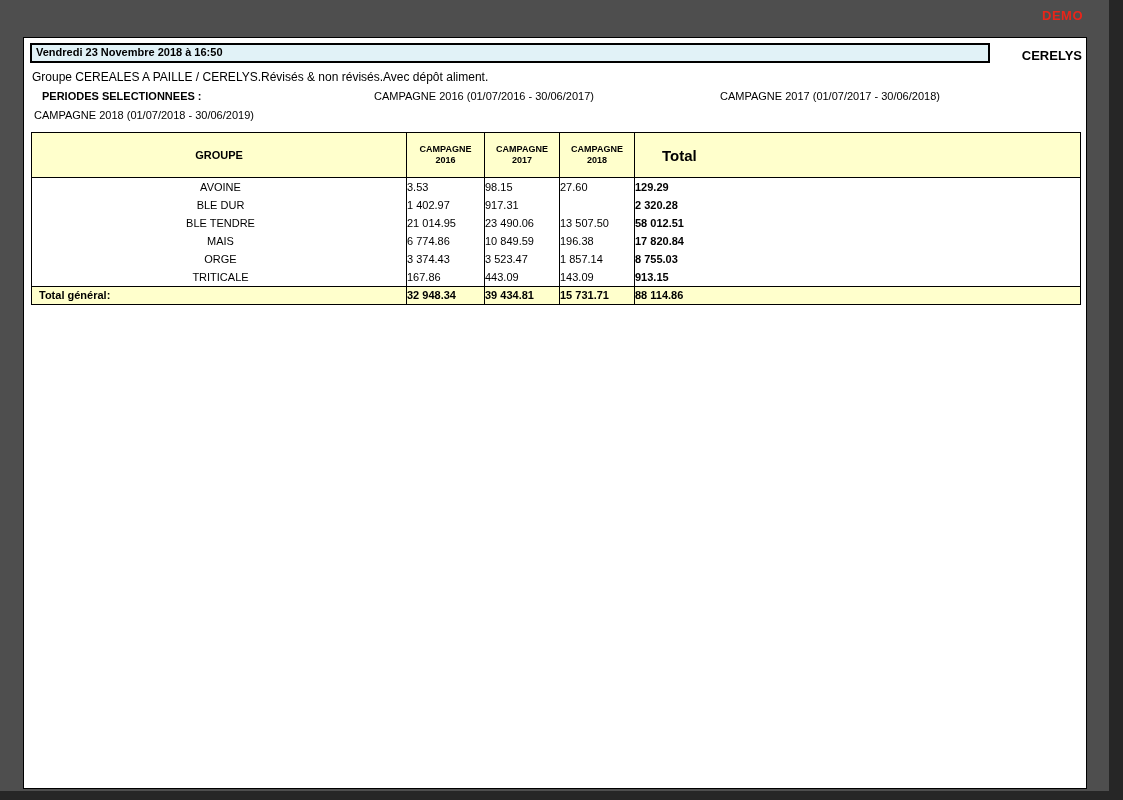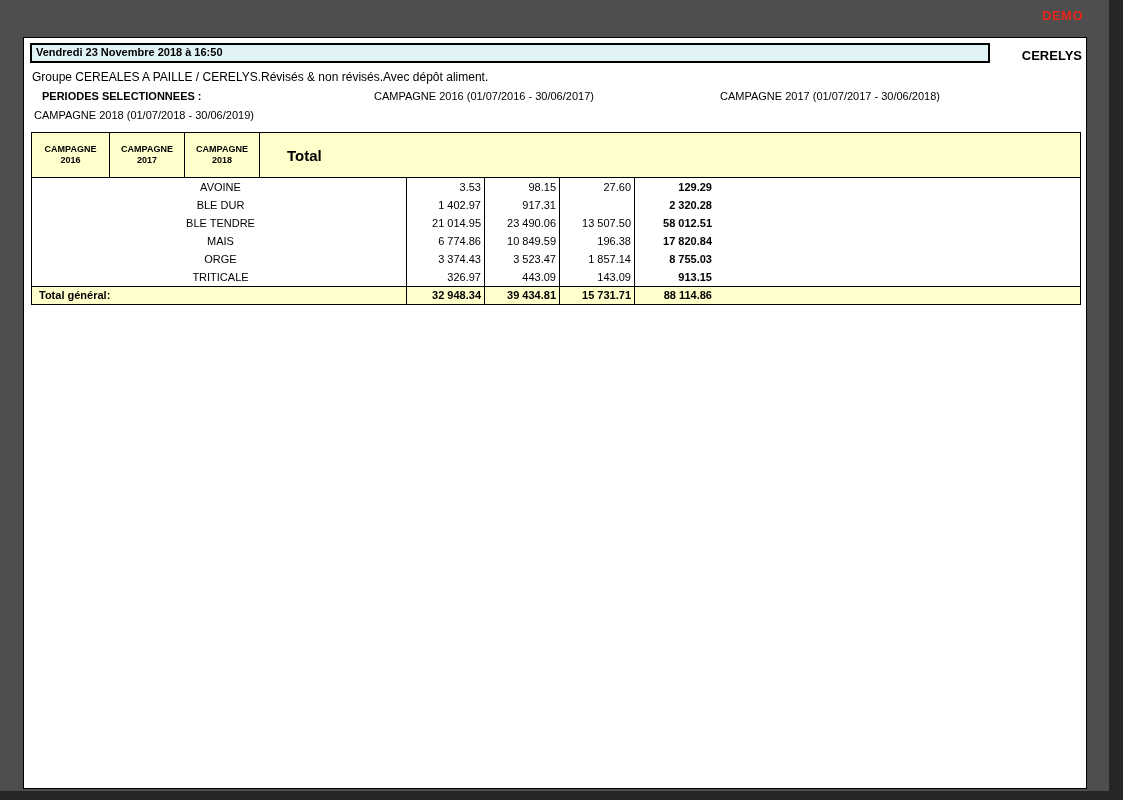--- a/index.html
+++ b/index.html
@@ -60,21 +60,21 @@
 
   .col-groupe { width:375px; border-right:1px solid #000; }
   .col-c2016 { width:78px; border-right:1px solid #000; }
   .col-c2017 { width:75px; border-right:1px solid #000; }
   .col-c2018 { width:75px; border-right:1px solid #000; }
   .col-total { width:80px; }
   .filler { flex:1; }
 
   .drow { height:18px; font-size:11px; line-height:18px; }
   .drow .col-groupe { padding-left:3px;text-align:center; }
-  .num { text-align:right; padding-right:3px; }
+  .num { padding-right:3px; }
   .drow .col-total { font-weight:bold; }
 
   .total-row {
     background:#ffffcc; border-top:1px solid #000;
     height:17px; line-height:16px; font-size:11px; font-weight:bold;
   }
   .total-row .col-groupe { padding-left:7px; }
 </style>
 </head>
 <body>
@@ -97,20 +97,21 @@
   <div class="periods-row">
     <span class="periods-label">PERIODES SELECTIONNEES :</span>
     <span class="period-1">CAMPAGNE 2016 (01/07/2016 - 30/06/2017)</span>
     <span class="period-2">CAMPAGNE 2017 (01/07/2017 - 30/06/2018)</span>
   </div>
   <div class="period-3">CAMPAGNE 2018 (01/07/2018 - 30/06/2019)</div>
 
   <div class="table">
 
     <div class="trow thead">
+      <div class="cell col-groupe">GROUPE</div>
       <div class="cell col-c2016 col-camp">
         <span>CAMPAGNE</span>
         <span>2016</span>
       </div>
       <div class="cell col-c2017 col-camp">
         <span>CAMPAGNE</span>
         <span>2017</span>
       </div>
       <div class="cell col-c2018 col-camp">
         <span>CAMPAGNE</span>
@@ -160,21 +161,21 @@
       <div class="cell col-c2016 num">3 374.43</div>
       <div class="cell col-c2017 num">3 523.47</div>
       <div class="cell col-c2018 num">1 857.14</div>
       <div class="cell col-total num">8 755.03</div>
       <div class="cell filler"></div>
     </div>
 
 
     <div class="trow drow">
       <div class="cell col-groupe">TRITICALE</div>
-      <div class="cell col-c2016 num">326.97</div>
+      <div class="cell col-c2016 num">167.86</div>
       <div class="cell col-c2017 num">443.09</div>
       <div class="cell col-c2018 num">143.09</div>
       <div class="cell col-total num">913.15</div>
       <div class="cell filler"></div>
     </div>
 
     <div class="trow total-row">
       <div class="cell col-groupe">Total général:</div>
       <div class="cell col-c2016 num">32 948.34</div>
       <div class="cell col-c2017 num">39 434.81</div>

